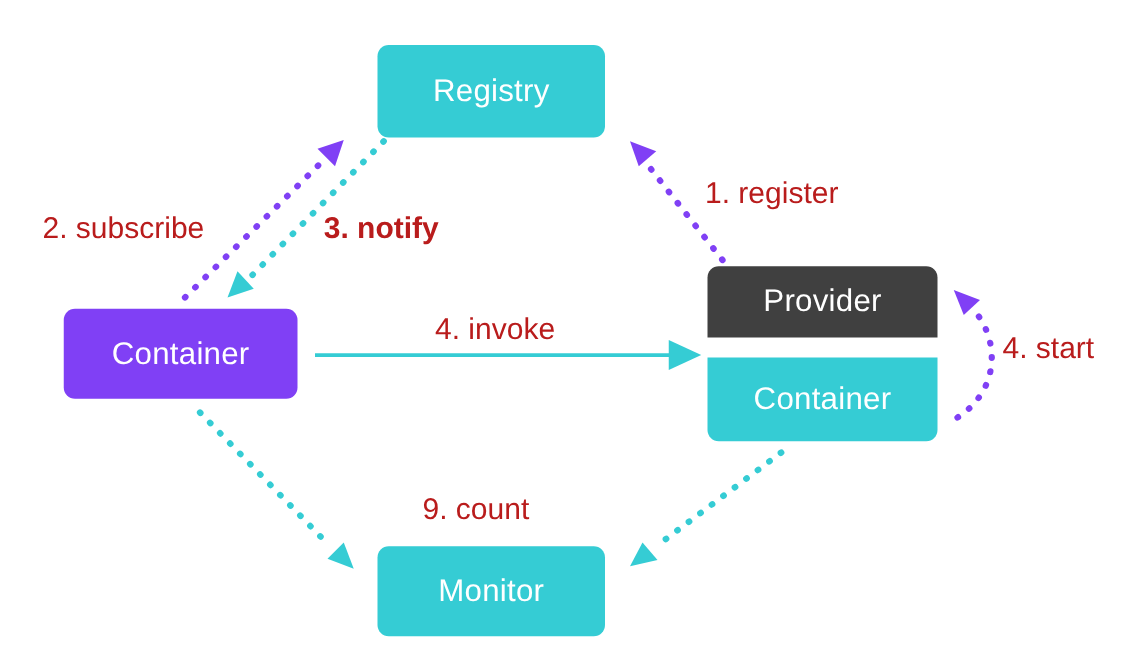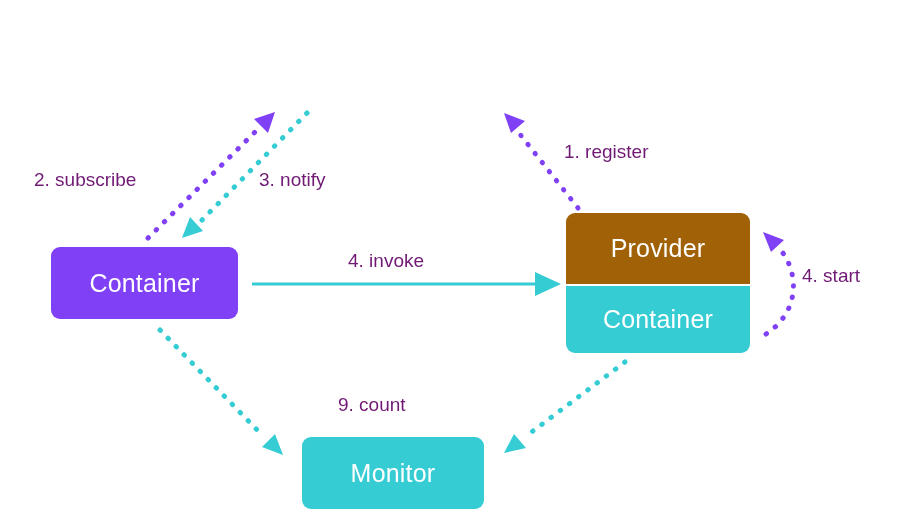--- a/index.html
+++ b/index.html
@@ -58,42 +58,42 @@
     width: 182px;
     height: 72px;
     background: #35ccd4;
     border-radius: 9px;
     align-items: center;
   }
   .node-provider {
     left: 566px;
     top: 213px;
     width: 184px;
-    height: 71px;
-    background: #a16207;
+    height: 57px;
+    background: #404040;
     border-radius: 9px 9px 0 0;
   }
   .node-container {
     left: 566px;
     top: 286px;
     width: 184px;
     height: 67px;
     background: #35ccd4;
     border-radius: 0 0 9px 9px;
   }
   .edge-label {
     position: absolute;
-    color: #701a75;
-    font-size: 19px;
+    color: #b91c1c;
+    font-size: 24px;
     font-weight: 400;
     white-space: nowrap;
     user-select: none;
   }
   .lbl-subscribe { left: 34px;  top: 169px; }
-  .lbl-notify    { left: 259px; top: 169px; }
+  .lbl-notify    { left: 259px; top: 169px; font-weight: bold; }
   .lbl-register  { left: 564px; top: 141px; }
   .lbl-start     { left: 802px; top: 265px; }
   .lbl-invoke    { left: 348px; top: 250px; }
   .lbl-count     { left: 338px; top: 394px; }
 </style>
 </head>
 <body>
 
 <div id="diagram-canvas">
 
@@ -129,20 +129,23 @@
       <polygon points="283,455 275,434 262,447" fill="#35ccd4"></polygon>
     </g>
 
     <g>
       <line x1="625" y1="362" x2="525" y2="437" stroke="#35ccd4" stroke-width="5" stroke-linecap="round" stroke-dasharray="0.5 11"></line>
       <polygon points="504,453 526,448 514,434" fill="#35ccd4"></polygon>
     </g>
 
   </svg>
 
+  <div class="node node-registry">
+    <span>Registry</span>
+  </div>
 
   <div class="node node-consumer">
     <span>Container</span>
   </div>
 
   <div class="node node-provider">
     <span>Provider</span>
   </div>
 
   <div class="node node-container">

